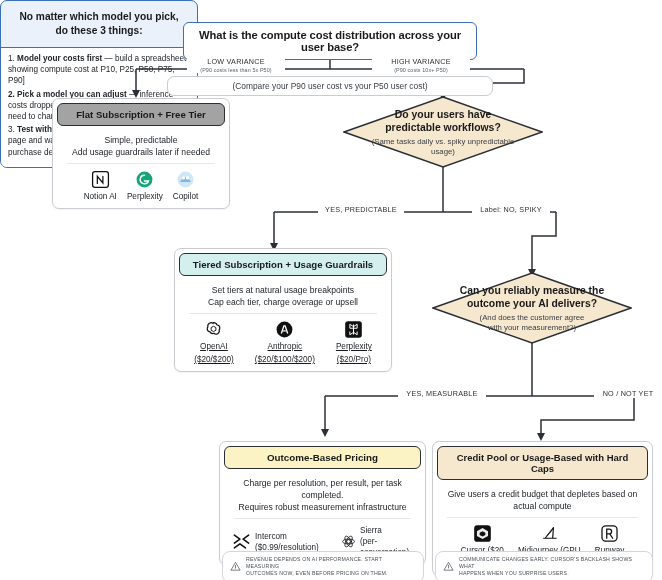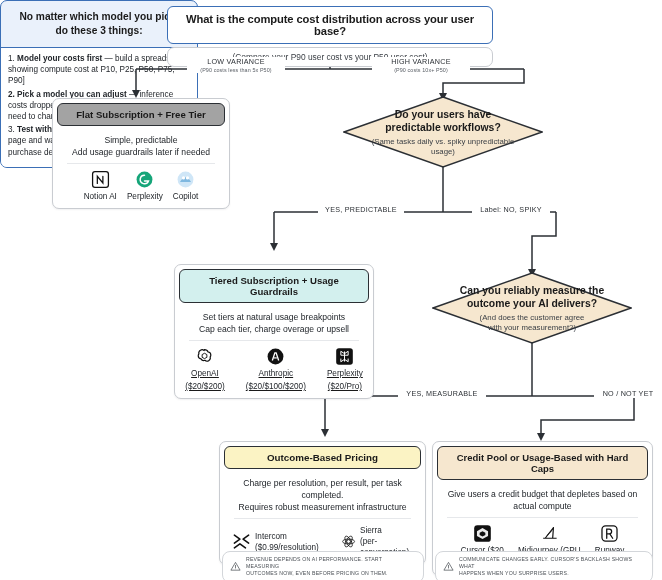--- a/index.html
+++ b/index.html
@@ -19,21 +19,21 @@
   .node .body .ln{font-size:8.6px;line-height:12px;color:#22262b;}
   .logos{display:flex;justify-content:center;align-items:flex-start;
          gap:10px;border-top:1px solid #e6e8eb;margin:5px 6px 0;padding-top:6px;}
   .logo{display:flex;flex-direction:column;align-items:center;gap:2px;}
   .logo .cap{font-size:8.2px;line-height:11px;text-align:center;color:#22262b;}
   .logo .mark{width:19px;height:19px;display:block;}
 
   
   #q-root{left:167px;top:6px;width:326px;border:none;background:transparent;box-shadow:none;}
   #q-root .hdr{background:#ffffff;border:1.6px solid #3b6fb6;font-size:11.2px;
-               letter-spacing:-.1px;padding:6px 6px;margin:0;}
+               letter-spacing:-.1px;padding:6px 6px;margin:16px;}
   #q-root .sub{margin-top:3px;border:1px solid #c9ccd1;border-radius:7px;
                background:#fff;text-align:center;font-size:8.4px;padding:4px;color:#3a3f45;}
 
   
   .diamond{position:absolute;}
   .diamond .dlabel{position:absolute;inset:0;display:flex;flex-direction:column;
         align-items:center;justify-content:center;text-align:center;padding:0 28px;
         box-sizing:border-box;}
   .diamond .dt{font-weight:bold;font-size:10.4px;line-height:13px;}
   .diamond .ds{font-size:7.8px;line-height:10px;color:#3a3f45;margin-top:3px;}
@@ -171,21 +171,21 @@
             <path d="M5 15c2-4 5-6 7-6s5 2 7 6z" fill="#7fb8e0"></path>
             <circle cx="9.5" cy="10" r="2" fill="#ffffff"></circle>
             <circle cx="14.5" cy="10" r="2" fill="#ffffff"></circle>
           </svg>
           <div class="cap">Copilot</div>
         </div>
       </div>
     </div>
   </div>
 
-  <div class="node" style="left:174px;top:264px;width:200px;">
+  <div class="node" style="left:174px;top:248px;width:218px;">
     <div class="hdr" style="background:#d3f0ee;border:1.3px solid #2b2f34;font-size:9.6px;">Tiered Subscription + Usage Guardrails</div>
     <div class="body">
       <div class="ln">Set tiers at natural usage breakpoints</div>
       <div class="ln">Cap each tier, charge overage or upsell</div>
       <div class="logos" style="gap:21px;text-decoration:underline;">
         <div class="logo">
           <svg class="mark" viewBox="0 0 24 24">
             <path d="M12 3.2c2.1 0 3.9 1.3 4.6 3.1 1.9.2 3.4 1.8 3.4 3.8 0 .9-.3 1.7-.8 2.4.5 1.8-.2 3.8-1.9 4.8-1.6 1-3.6.7-4.9-.5-1.8.6-3.9-.1-4.9-1.8-1.9-.2-3.4-1.8-3.4-3.8 0-.9.3-1.7.8-2.4C4.4 6.9 5.2 5 6.9 4c1.5-.8 3.3-.6 4.6.3z" fill="none" stroke="#111" stroke-width="1.5"></path>
             <path d="M9 9.6l3-1.7 3 1.7v3.4l-3 1.7-3-1.7z" fill="none" stroke="#111" stroke-width="1.2"></path>
           </svg>

